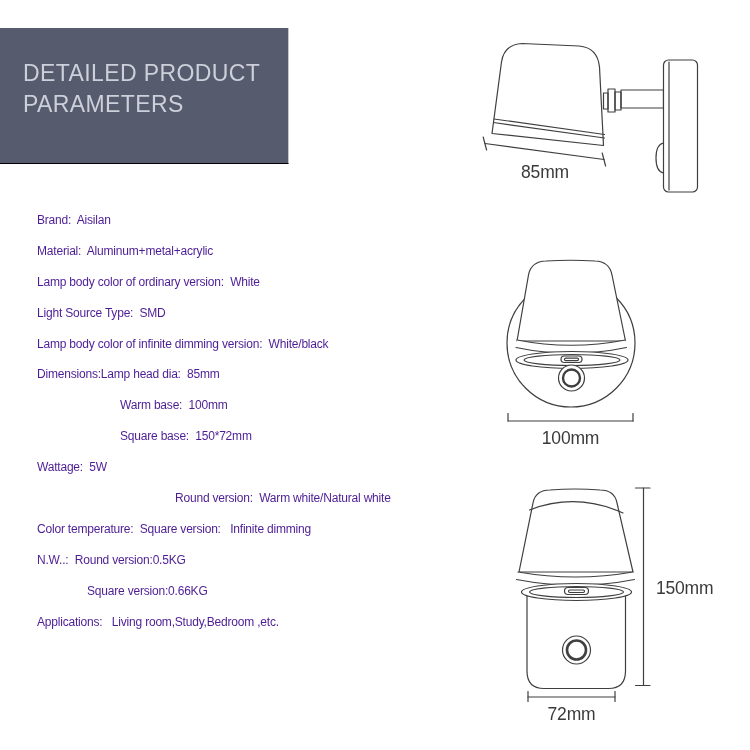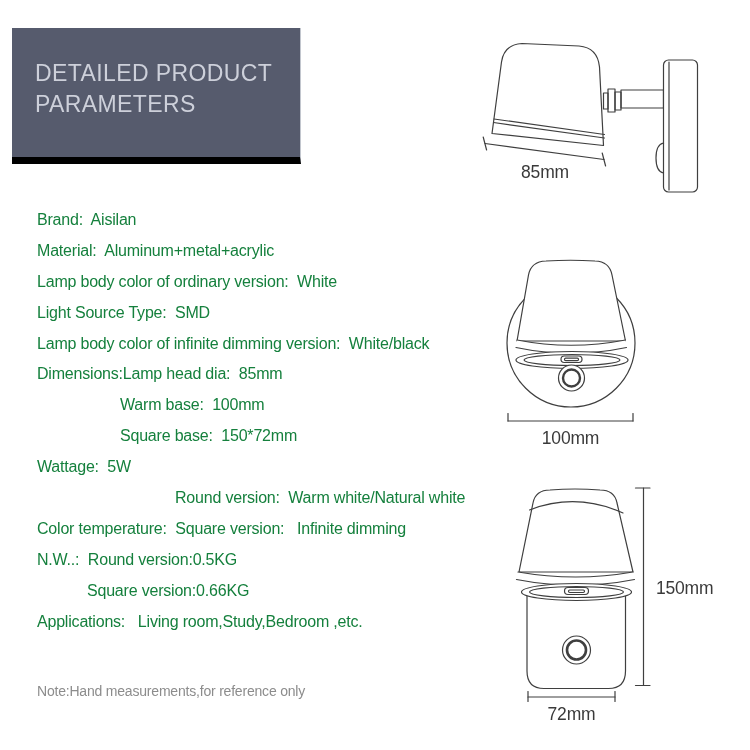--- a/index.html
+++ b/index.html
@@ -1,25 +1,25 @@
 <!DOCTYPE html>
 <html><head>
 <meta charset="utf-8">
 <style>
   html,body{margin:0;padding:0;background:#ffffff;}
   #page{position:relative;width:750px;height:750px;background:#ffffff;overflow:hidden;
         font-family:"Liberation Sans",sans-serif;}
   
-  .banner{position:absolute;left:12px;top:28px;width:289px;height:136px;
-          background:#565b6d;border-right:1px solid #c2c6ce;border-bottom:7px solid #000000;
+  .banner{position:absolute;left:0;top:28px;width:289px;height:136px;
+          background:#565b6d;border-right:1px solid #c2c6ce;border-bottom:1px solid #000000;
           box-sizing:border-box;}
   .banner-text{margin:30px 0 0 23px;color:#cdd0da;font-size:23px;line-height:31px;
                letter-spacing:0.4px;font-weight:400;}
   
-  .specs{position:absolute;left:37px;top:205px;color:#15803d;font-size:16px;
+  .specs{position:absolute;left:37px;top:205px;color:#4c1d95;font-size:12px;
          letter-spacing:-0.2px;}
   .spec-line{height:30.9px;line-height:30.9px;white-space:pre;}
   .ind-83{padding-left:83px;}
   .ind-138{padding-left:138px;}
   .ind-50{padding-left:50px;}
   
   .note{position:absolute;left:37px;top:683px;color:#8c8c8c;font-size:14px;letter-spacing:-0.2px;}
   
   .fig{position:absolute;}
   .fig svg{display:block;}
@@ -48,21 +48,20 @@
     <div class="spec-line ind-83">Warm base:  100mm</div>
     <div class="spec-line ind-83">Square base:  150*72mm</div>
     <div class="spec-line">Wattage:  5W</div>
     <div class="spec-line ind-138">Round version:  Warm white/Natural white</div>
     <div class="spec-line">Color temperature:  Square version:   Infinite dimming</div>
     <div class="spec-line">N.W..:  Round version:0.5KG</div>
     <div class="spec-line ind-50">Square version:0.66KG</div>
     <div class="spec-line">Applications:   Living room,Study,Bedroom ,etc.</div>
   </div>
 
-  <div class="note">Note:Hand measurements,for reference only</div>
 
   <div class="fig" style="left:480px;top:28px;">
     <svg width="240" height="175" viewBox="0 0 240 175">
       <g fill="none" stroke="#3f3f3f" stroke-width="1.2" stroke-linejoin="round" stroke-linecap="round">
 
         <path d="M 12,105.5 L 21.5,34 Q 24,16.5 42,15.5 L 99,18 Q 117.5,19.5 119.5,39 L 123.5,117.5 L 12,105.5 Z" fill="#ffffff"></path>
         <path d="M 14,91 L 124.5,106.5"></path>
         <path d="M 13.5,94.5 L 124.5,110"></path>
 
         <rect x="123.5" y="65" width="4.5" height="16"></rect>

